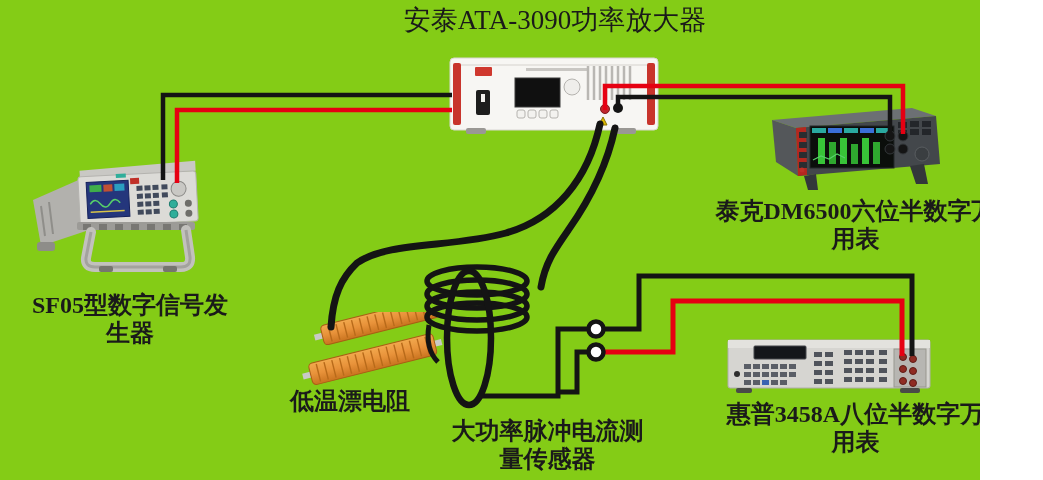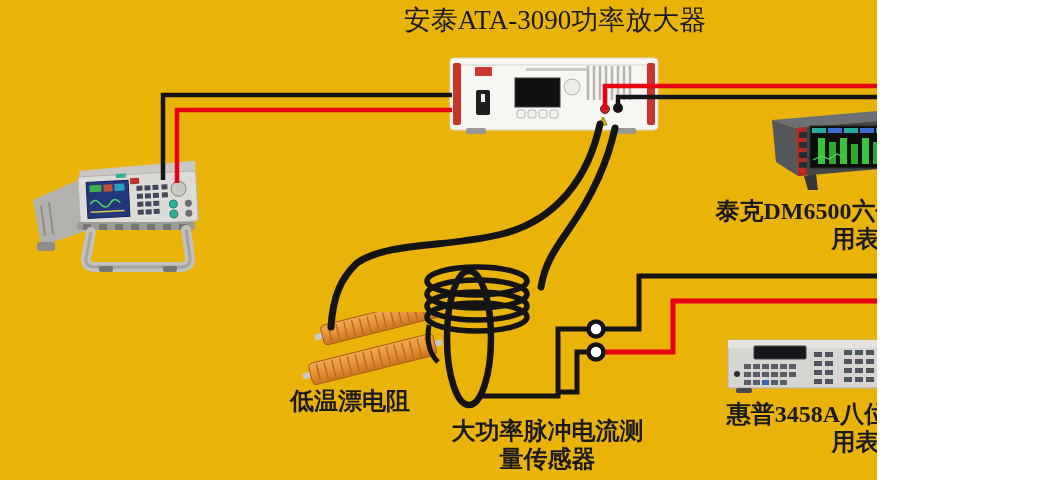--- a/index.html
+++ b/index.html
@@ -1,32 +1,34 @@
 <!DOCTYPE html>
 <html style="--wire-black: #141414; --wire-red: #e60012; --handle-red: #c8342c; --resistor-orange: #e8923a; --screen-green: #38c438; --screen-blue: #24367c; --text: #1a1a1a;"><head>
 <meta charset="utf-8">
 <style>
   html,body{margin:0;padding:0;background:#fff;}
-  #canvas{position:relative;width:877px;height:480px;background:#eab308;overflow:hidden;
+  #canvas{position:relative;width:980px;height:480px;background:#84cc16;overflow:hidden;
           font-family:"Liberation Serif","DejaVu Serif",serif;color:var(--text,#1a1a1a);}
   .lbl{position:absolute;text-align:center;font-size:24px;line-height:1.18;white-space:pre-line;color:var(--text,#1a1a1a);font-weight:bold;}
   .title{position:absolute;text-align:center;font-size:27px;color:var(--text,#1a1a1a);}
   .dev{position:absolute;}
   svg{display:block;}
   .wire-black{stroke:var(--wire-black,#141414);fill:none;}
   .wire-red{stroke:var(--wire-red,#e60012);fill:none;}
   .coil{stroke:var(--wire-black,#141414);fill:none;}
   .term-circle{stroke:var(--wire-black,#141414);fill:#ffffff;}
 </style>
 </head>
 <body>
 
 <div id="canvas">
 
   <div class="title" style="left:320px;top:2px;width:470px;">安泰ATA-3090功率放大器</div>
+  <div class="lbl" style="left:5px;top:291px;width:250px;">SF05型数字信号发
+生器</div>
   <div class="lbl" style="left:688px;top:197px;width:335px;">泰克DM6500六位半数字万
 用表</div>
   <div class="lbl" style="left:270px;top:387px;width:160px;">低温漂电阻</div>
   <div class="lbl" style="left:415px;top:417px;width:265px;">大功率脉冲电流测
 量传感器</div>
   <div class="lbl" style="left:688px;top:400px;width:335px;">惠普3458A八位半数字万
 用表</div>
 
   <div class="dev" style="left:448px;top:54px;">
     <svg width="212" height="82" viewBox="0 0 212 82">

